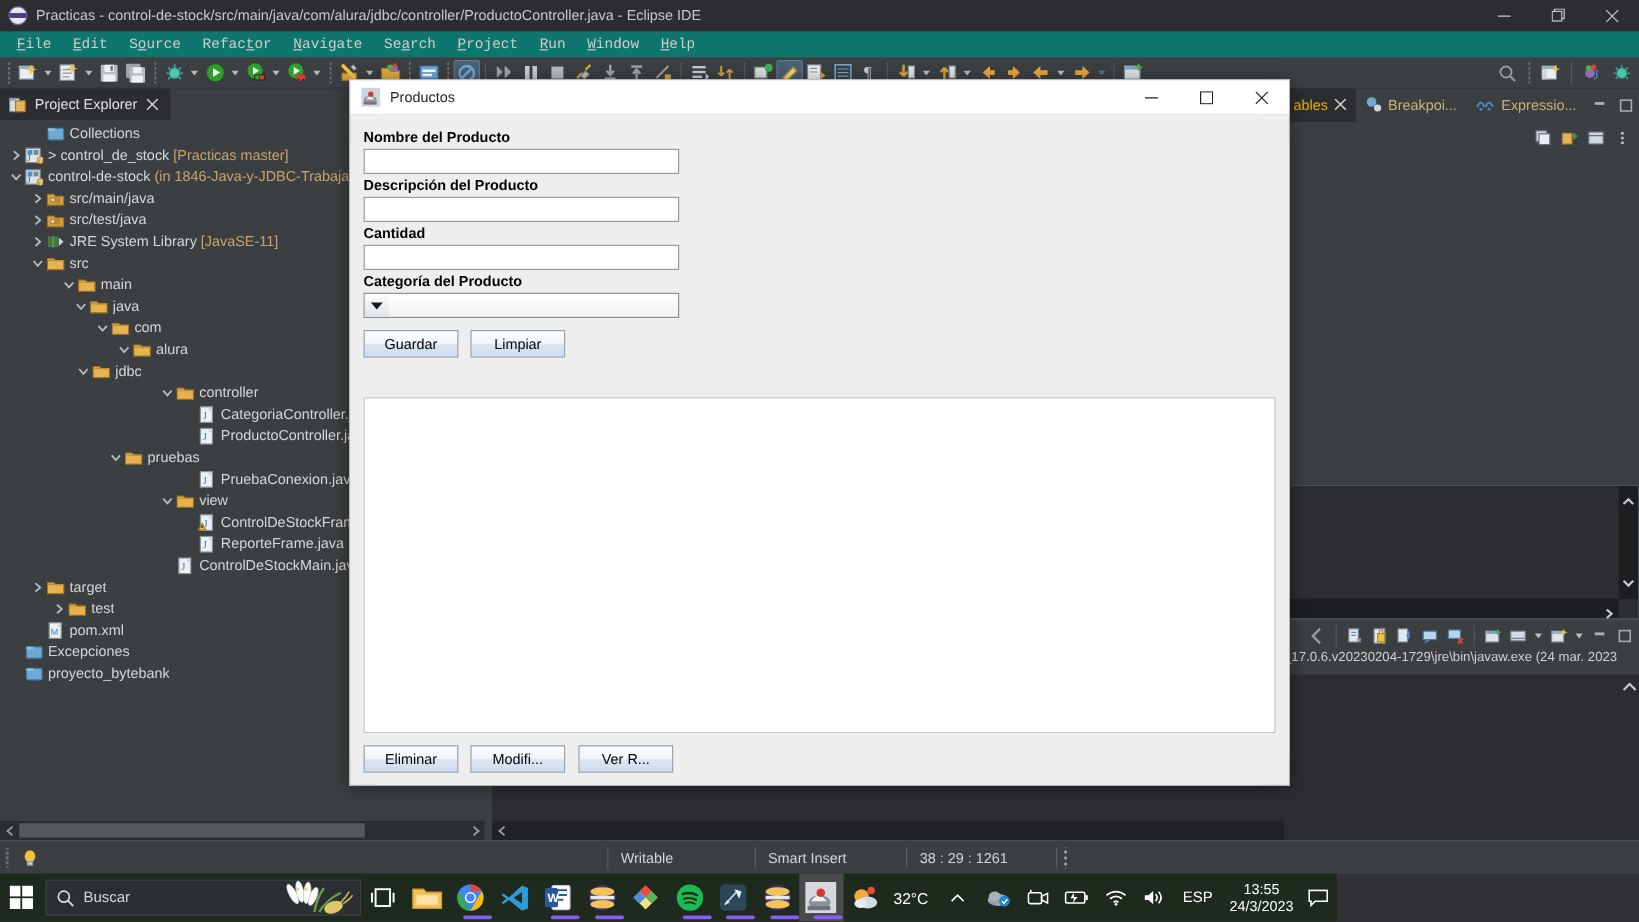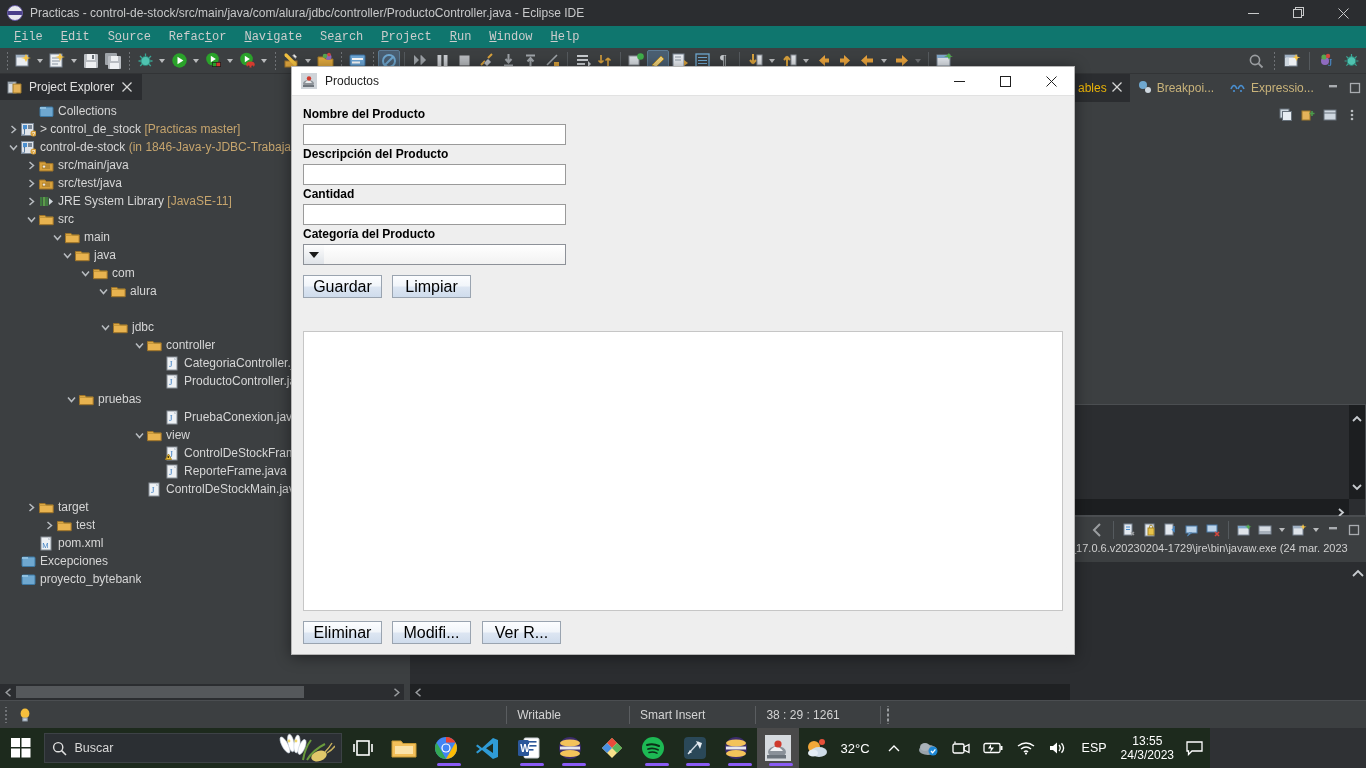--- a/index.html
+++ b/index.html
@@ -233,33 +233,33 @@
   }
   .combo-btn::after {
     content:""; width:0; height:0;
     border-left: 5px solid transparent; border-right: 5px solid transparent;
     border-top: 6px solid #1a1a1a;
   }
   .swing-btn {
     position: absolute; height: 23px;
     background: linear-gradient(#fcfdff 0%, #f1f5fa 48%, #dde6f2 52%, #cfdcec 100%);
     border: 1px solid #9aa4b0;
-    font-size: 16px; color:#000;
+    font-size: 12px; color:#000;
     display:flex; align-items:center; justify-content:center;
     font-family:"Liberation Sans", sans-serif;
     white-space: nowrap;
   }
   .table-panel {
     position:absolute; left: 11px; top: 235px; width: 760px; height: 280px;
     background: #ffffff; border: 1px solid #c6c6c6;
   }
 
   
   .taskbar {
-    position: absolute; left:0; bottom:0; width:1210px; height:40px;
+    position: absolute; left:0; bottom:0; width:1114px; height:40px;
     background: #1d2a1d;
     display:flex; align-items:center;
   }
   .tb-start {
     width:48px; height:40px; display:flex; align-items:center; justify-content:center;
   }
   .tb-search {
     width: 345px; height: 30px; margin-left: 2px; background:#2b2f33;
     border:1px solid #3d4246; display:flex; align-items:center; position:relative;
   }
@@ -789,21 +789,21 @@
                 </svg>
               </span>
               <span class="ticon">
                 <svg width="15" height="15">
                   <path d="M0.5 3.5 h5.5 l1.2 1.6 H14.2 v7.6 H0.5z" fill="#e8b34f" stroke="#9d7328"></path>
                   <path d="M0.5 5.2 h13.7" stroke="#b98d33"></path>
                 </svg>
               </span>
               <span class="tlabel">alura</span>
             </div>
-            <div class="trow" style="padding-left: 98px; margin-top: 18px;">
+            <div class="trow" style="padding-left: 62px;">
               <span class="tchev">
                 <svg width="9" height="9">
                   <path d="M1 2.5 L4.5 6.5 L8 2.5" fill="none" stroke="#b8bcc0" stroke-width="1.5"></path>
                 </svg>
               </span>
               <span class="ticon">
                 <svg width="15" height="15">
                   <path d="M0.5 3.5 h5.5 l1.2 1.6 H14.2 v7.6 H0.5z" fill="#e8b34f" stroke="#9d7328"></path>
                   <path d="M0.5 5.2 h13.7" stroke="#b98d33"></path>
                 </svg>
@@ -839,21 +839,21 @@
               <span class="tchev"></span>
               <span class="ticon">
                 <svg width="15" height="15">
                   <rect x="2" y="1" width="10" height="13" fill="#eef1f4" stroke="#8a929a"></rect>
                   <path d="M9 1 l3 3 h-3z" fill="#c8d0d8"></path>
                   <text x="4" y="11" font-family="Liberation Serif, serif" font-size="9" fill="#3d7fc2">J</text>
                 </svg>
               </span>
               <span class="tlabel">ProductoController.java</span>
             </div>
-            <div class="trow" style="padding-left: 64px;">
+            <div class="trow" style="padding-left: 89px;">
               <span class="tchev">
                 <svg width="9" height="9">
                   <path d="M1 2.5 L4.5 6.5 L8 2.5" fill="none" stroke="#b8bcc0" stroke-width="1.5"></path>
                 </svg>
               </span>
               <span class="ticon">
                 <svg width="15" height="15">
                   <path d="M0.5 3.5 h5.5 l1.2 1.6 H14.2 v7.6 H0.5z" fill="#e8b34f" stroke="#9d7328"></path>
                   <path d="M0.5 5.2 h13.7" stroke="#b98d33"></path>
                 </svg>

